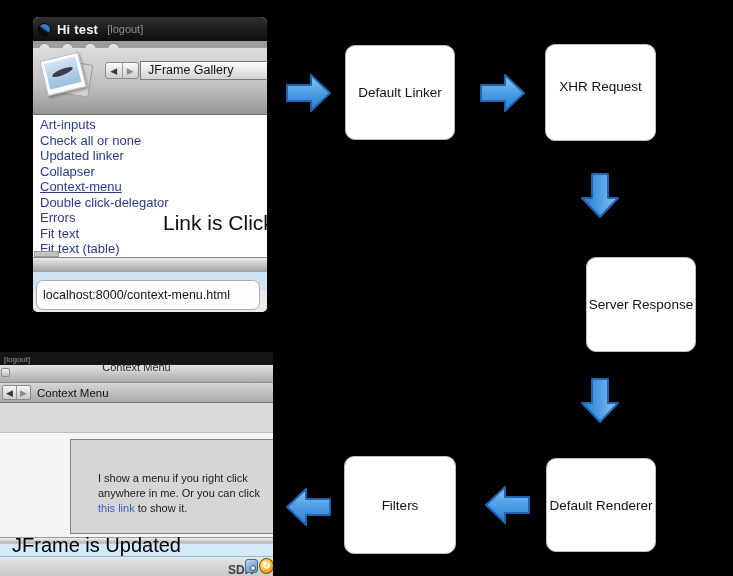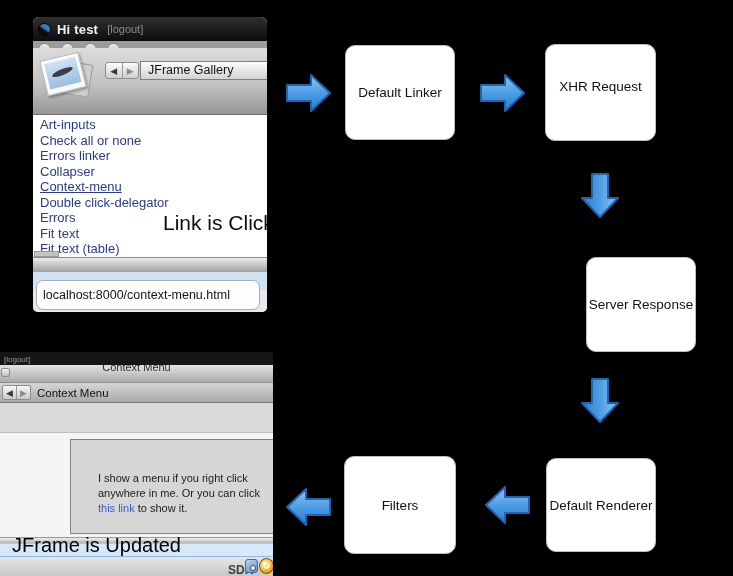--- a/index.html
+++ b/index.html
@@ -161,21 +161,21 @@
       </div>
       <div class="navgroup">
         <div class="navbtn back">◀</div>
         <div class="navbtn fwd">▶</div>
       </div>
       <div class="gallery-field">JFrame Gallery</div>
     </div>
     <div class="s1-content">
       <a class="s1-link">Art-inputs</a>
       <a class="s1-link">Check all or none</a>
-      <a class="s1-link">Errors linker</a>
+      <a class="s1-link">Updated linker</a>
       <a class="s1-link">Collapser</a>
       <a class="s1-link active">Context-menu</a>
       <a class="s1-link">Double click-delegator</a>
       <a class="s1-link">Errors</a>
       <a class="s1-link">Fit text</a>
       <a class="s1-link">Fit text (table)</a>
     </div>
     <div class="s1-annotation">Link is Click</div>
     <div class="s1-scrollnub"></div>
     <div class="s1-graybar"></div>

